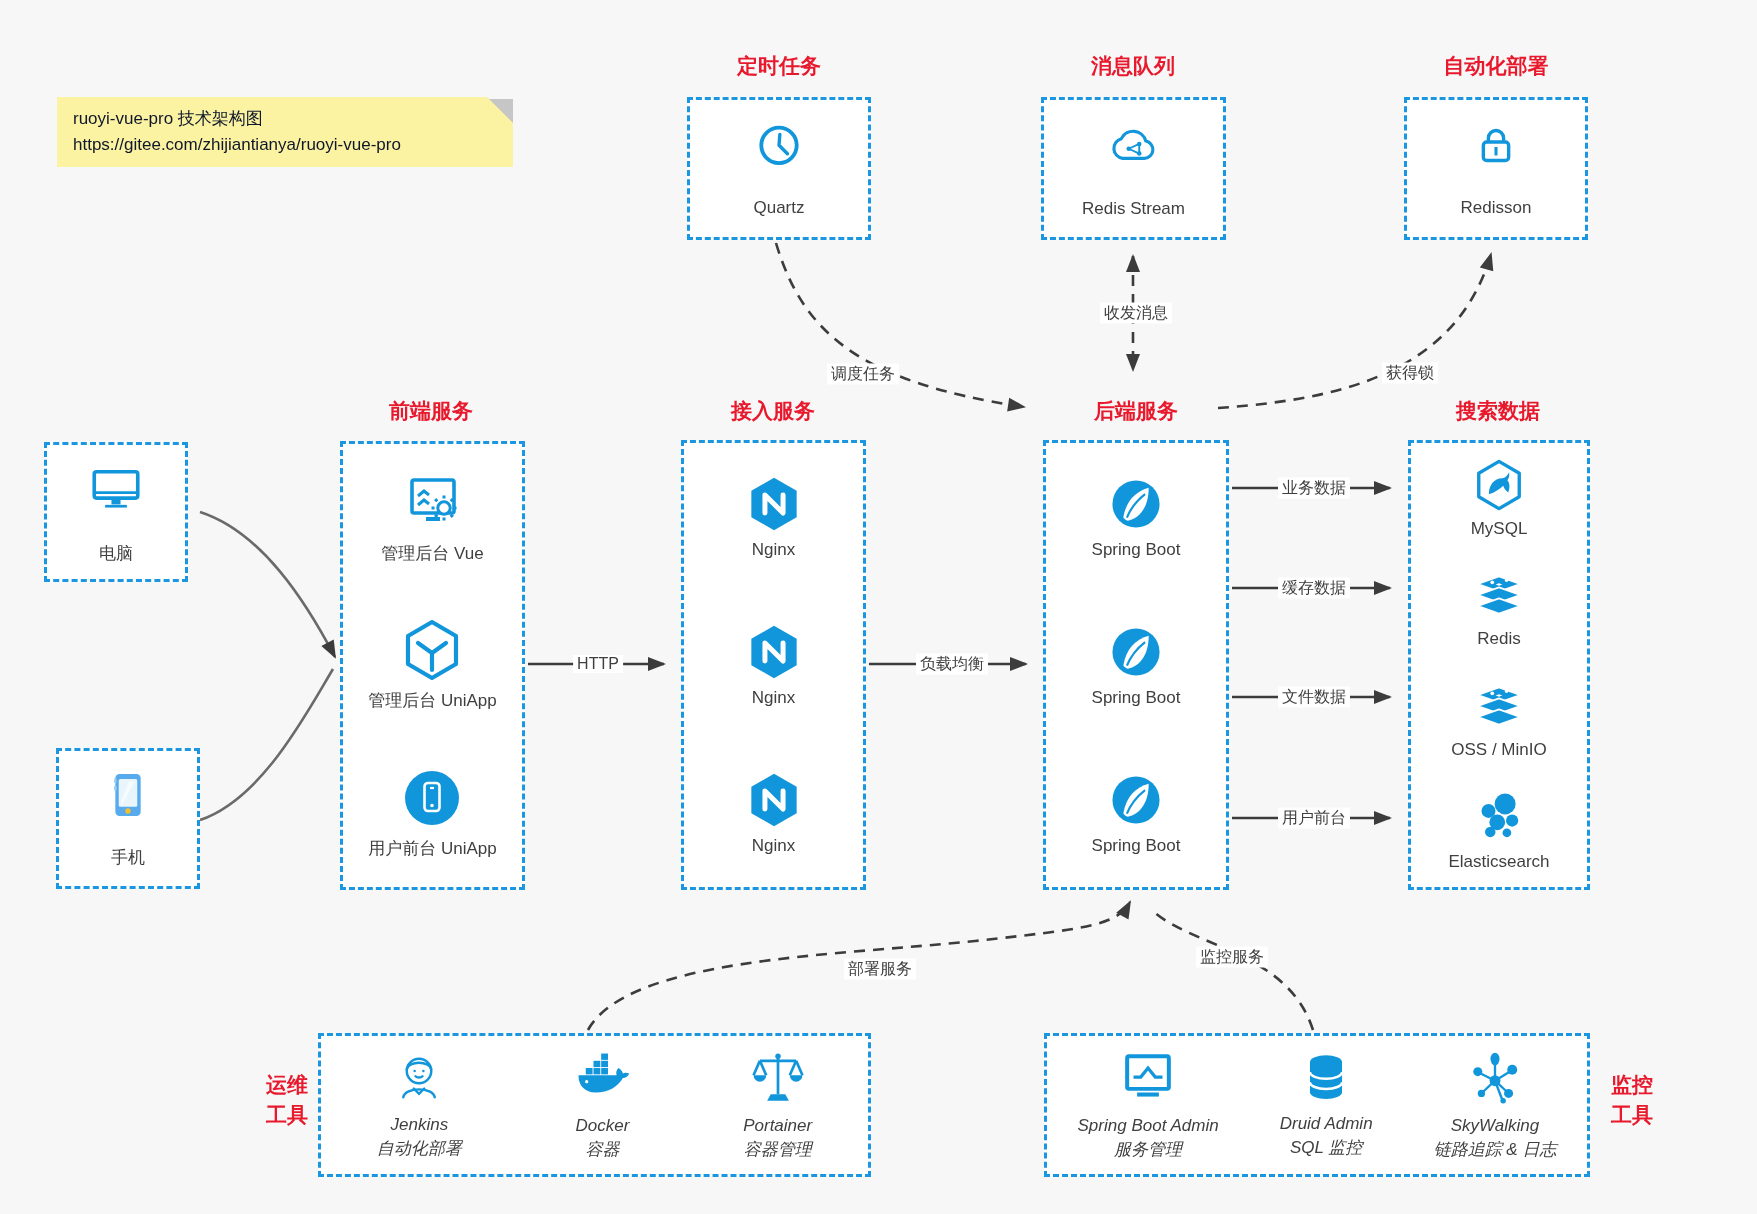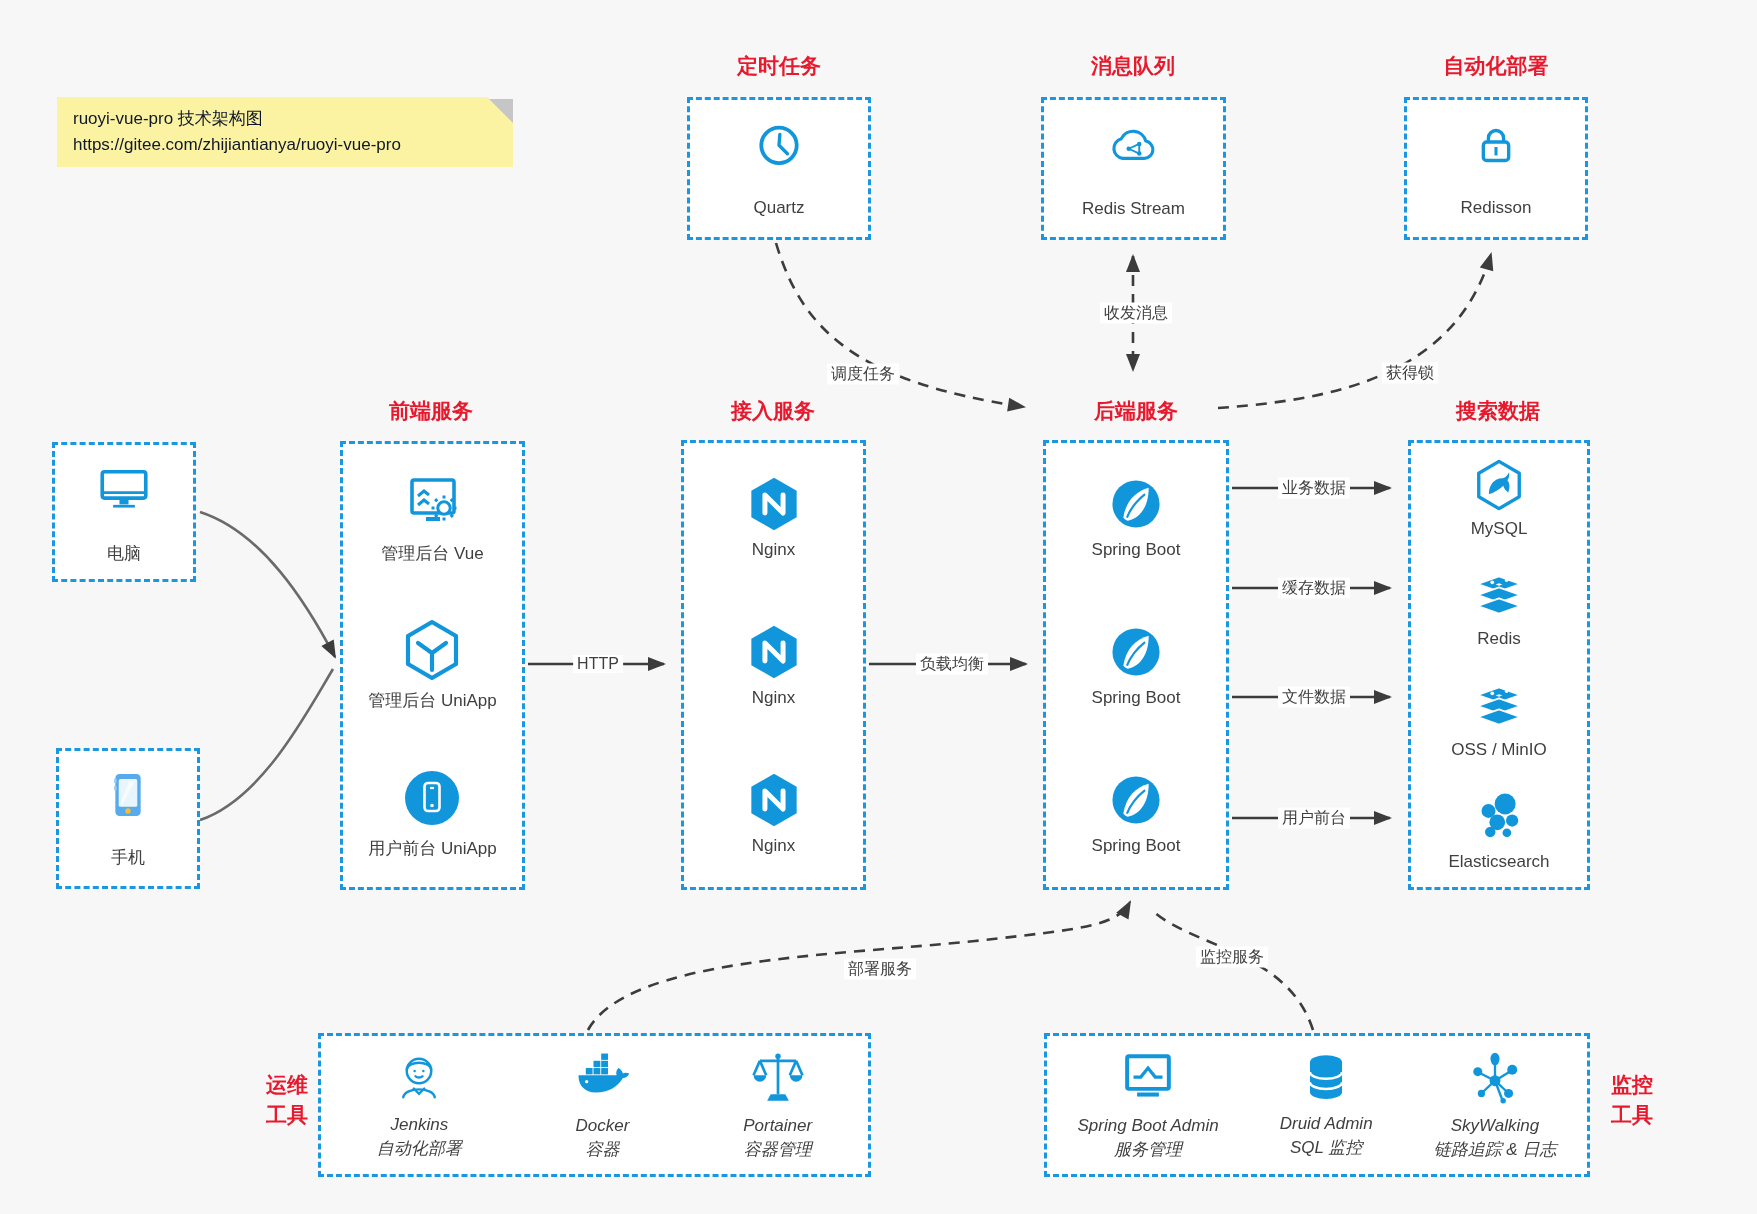--- a/index.html
+++ b/index.html
@@ -104,21 +104,21 @@
         <path d="M19,45 H44 A10,10 0 0 0 45.5,25.2 A15,15 0 0 0 17.5,22.5 A11.5,11.5 0 0 0 19,45 Z" fill="none" stroke="#1296db" stroke-width="3.6" stroke-linejoin="round"></path>
         <circle cx="26" cy="34" r="2.6" fill="#1296db"></circle>
           <circle cx="38" cy="28.5" r="2.6" fill="#1296db"></circle>
           <circle cx="38" cy="39.5" r="2.6" fill="#1296db"></circle>
         <path d="M26,34 L38,28.5 M26,34 L38,39.5 M38,28.5 V39.5" stroke="#1296db" stroke-width="2.2"></path>
       </svg>
       <div class="item-label">Redis Stream</div>
     </div>
   </div>
 
-  <div class="dash-box" style="left:52px;top:442px;width:144px;height:140px">
+  <div class="dash-box" style="left:44px;top:442px;width:144px;height:140px">
     <div class="center-col">
       <svg viewBox="0 0 64 64" width="58" height="58">
         <rect x="8" y="13" width="48" height="29" rx="2.5" fill="none" stroke="#1296db" stroke-width="4"></rect>
         <line x1="8" y1="36" x2="56" y2="36" stroke="#1296db" stroke-width="3"></line>
         <path d="M27,42 h10 v7 h-10 z" fill="#1296db"></path>
         <line x1="20" y1="51" x2="44" y2="51" stroke="#1296db" stroke-width="3"></line>
       </svg>
       <div class="item-label">电脑</div>
     </div>
   </div>

